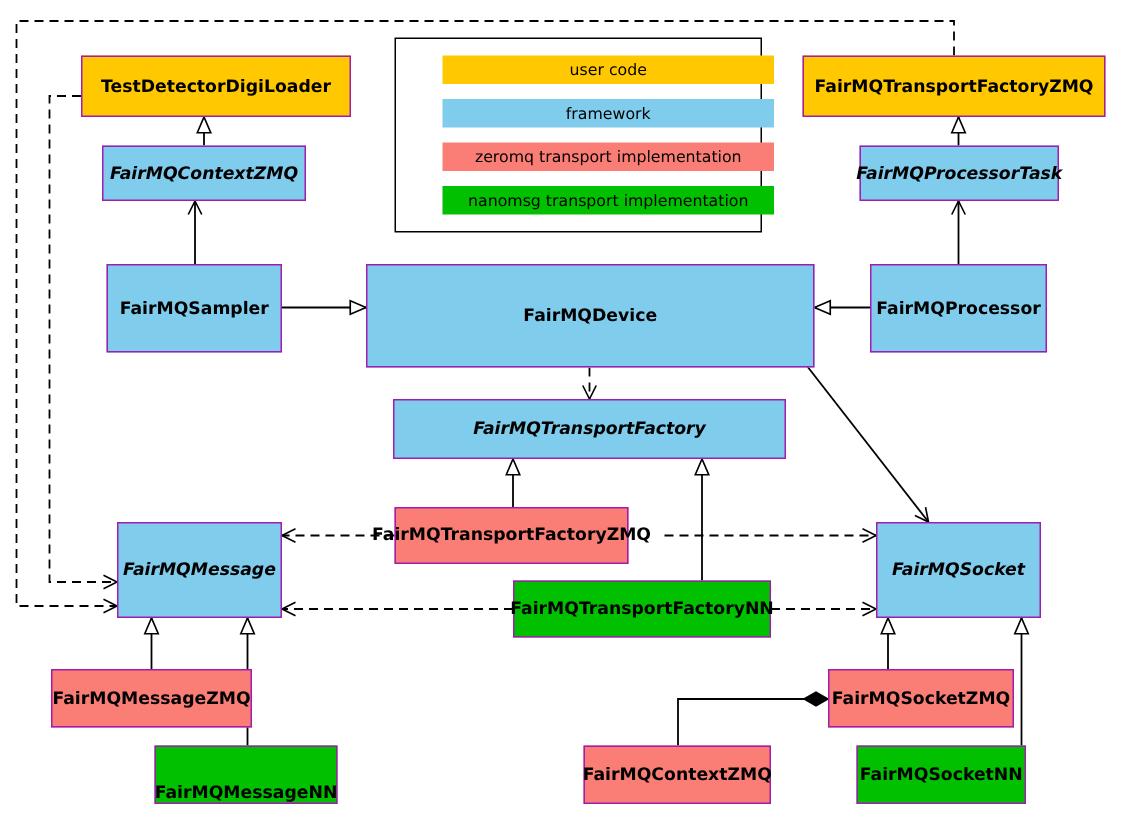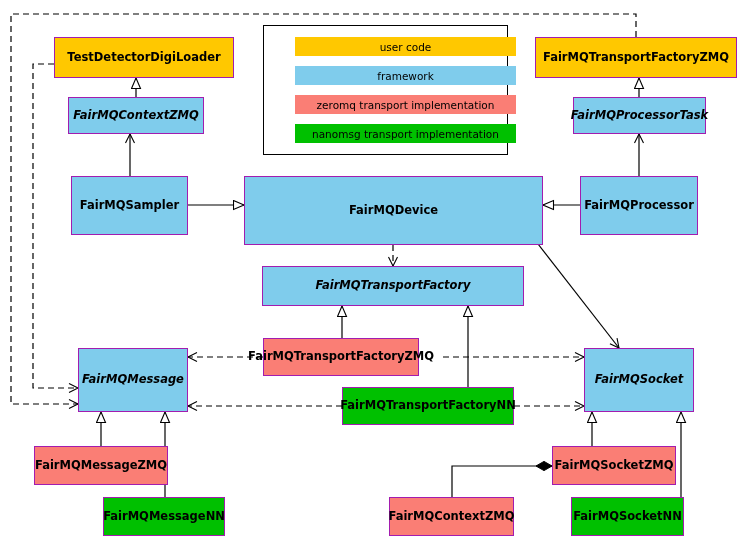--- a/index.html
+++ b/index.html
@@ -126,21 +126,21 @@
   </div>
 
   <div class="node c-framework abstract" style="left:78px;top:348px;width:110px;height:64px;">
     <span>FairMQMessage</span>
   </div>
 
   <div class="node c-zmq" style="left:34px;top:446px;width:134px;height:39px;">
     <span>FairMQMessageZMQ</span>
   </div>
 
-  <div class="node c-nn" style="left:103px;top:497px;width:122px;height:39px;">
+  <div class="node c-nn" style="left:103px;top:497px;width:122px;height:39px;align-items:flex-end;">
     <span>FairMQMessageNN</span>
   </div>
 
   <div class="node c-framework abstract" style="left:584px;top:348px;width:110px;height:64px;">
     <span>FairMQSocket</span>
   </div>
 
   <div class="node c-zmq" style="left:552px;top:446px;width:124px;height:39px;">
     <span>FairMQSocketZMQ</span>
   </div>

